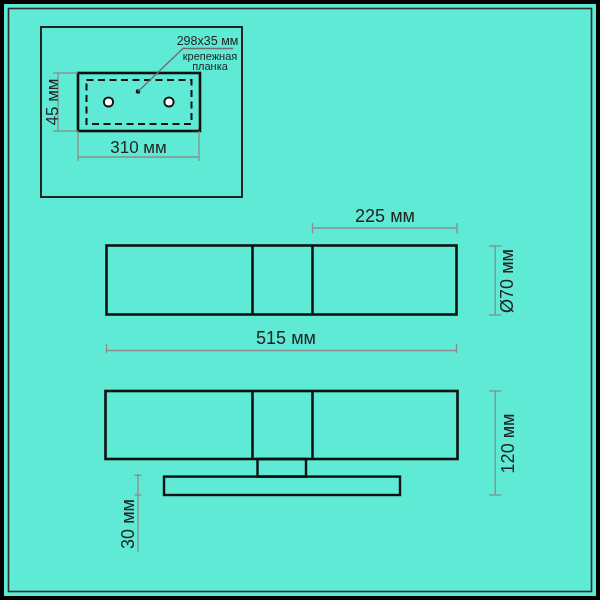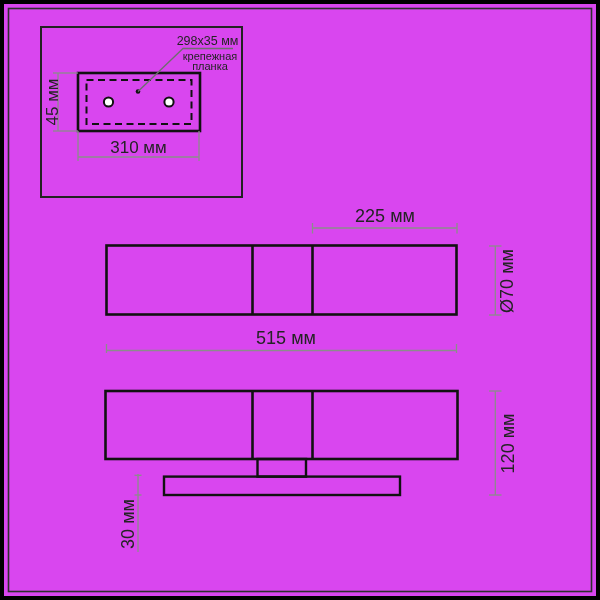--- a/index.html
+++ b/index.html
@@ -1,16 +1,16 @@
 <!DOCTYPE html>
 <html><head>
 <meta charset="utf-8">
 <style>
   html,body{margin:0;padding:0;background:#fff;}
-  #stage{position:relative;width:600px;height:600px;background:#d946ef;font-family:"Liberation Sans",sans-serif;}
+  #stage{position:relative;width:600px;height:600px;background:#5eead4;font-family:"Liberation Sans",sans-serif;}
   svg{display:block;}
   .outline{fill:none;stroke:#111111;stroke-width:2.6px;}
   .outline-md{fill:none;stroke:#111111;stroke-width:2.4px;}
   .inset-border{fill:none;stroke:#222222;stroke-width:2px;}
   .dashed{fill:none;stroke:#111111;stroke-width:2px;stroke-dasharray:7 4.5;}
   .hole{fill:#ffffff;stroke:#111111;stroke-width:2px;}
   .dim{stroke:#8c8c8c;stroke-width:1.3px;fill:none;}
   .leader{stroke:#6e6e6e;stroke-width:1.3px;fill:none;}
   .dot{fill:#111111;stroke:none;}
   .dim-text{fill:#242424;font-size:18px;}

